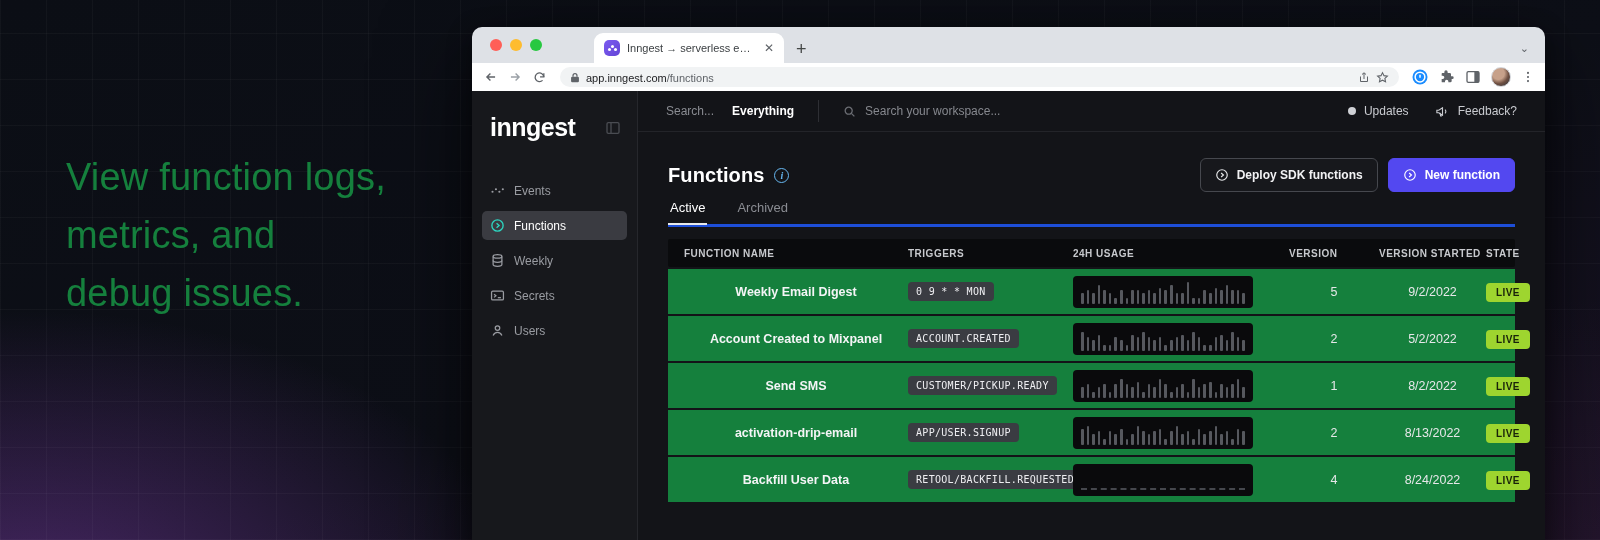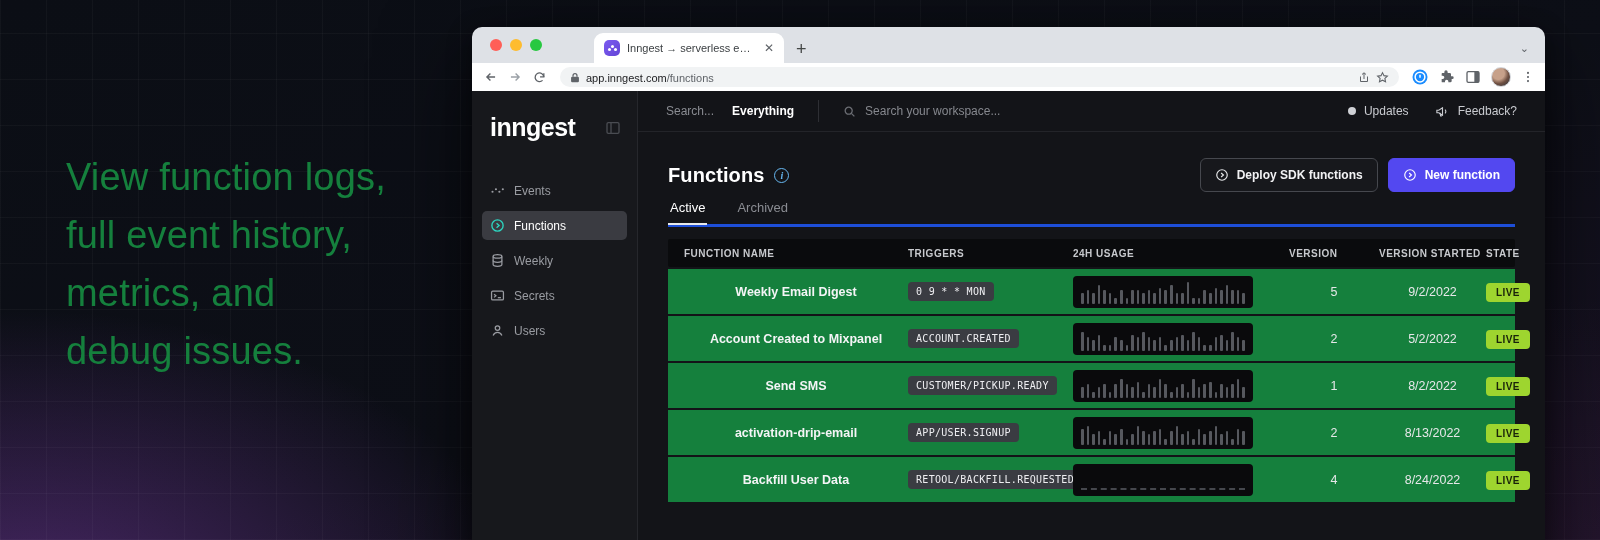--- a/index.html
+++ b/index.html
@@ -110,21 +110,20 @@
   .cell-trigger, .cell-usage{ display:flex; align-items:center; }
   svg{ display:block; }
 </style>
 </head>
 <body>
 
 <div class="grid-overlay"></div>
 
 <div class="hero">
   <div>View function logs,</div>
-  <div>full event history,</div>
   <div>metrics, and</div>
   <div>debug issues.</div>
 </div>
 
 <div class="window">
 
   <div class="tabstrip">
     <div class="traffic">
       <span class="dot red"></span>
       <span class="dot yellow"></span>

